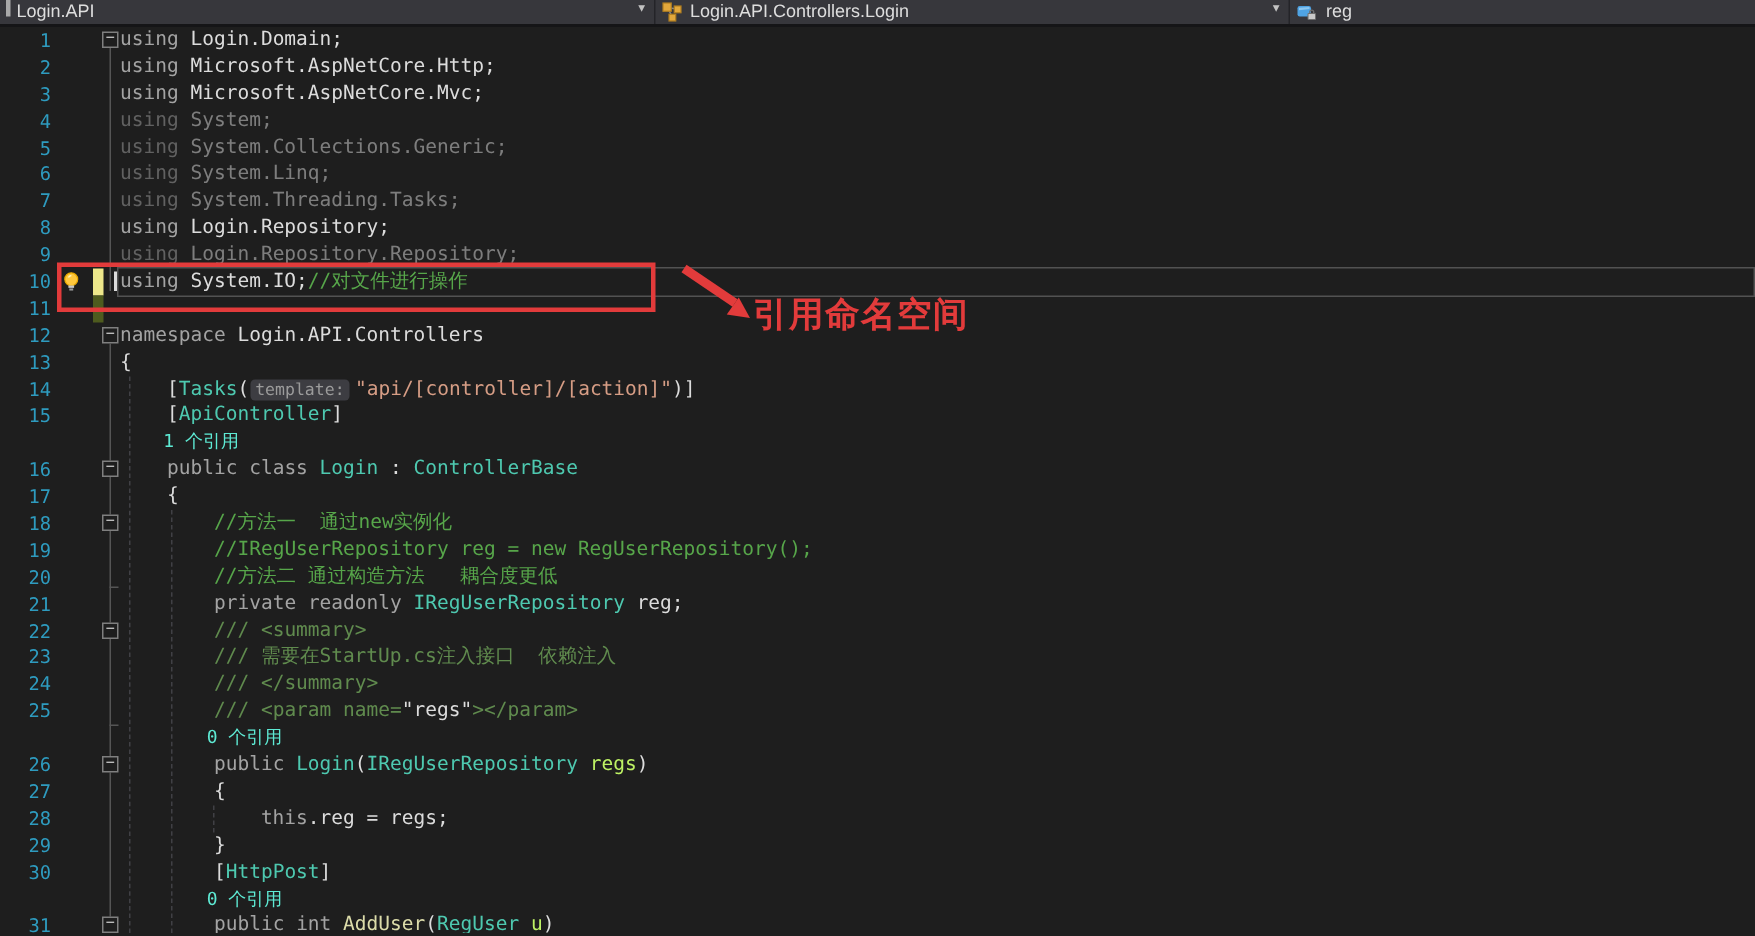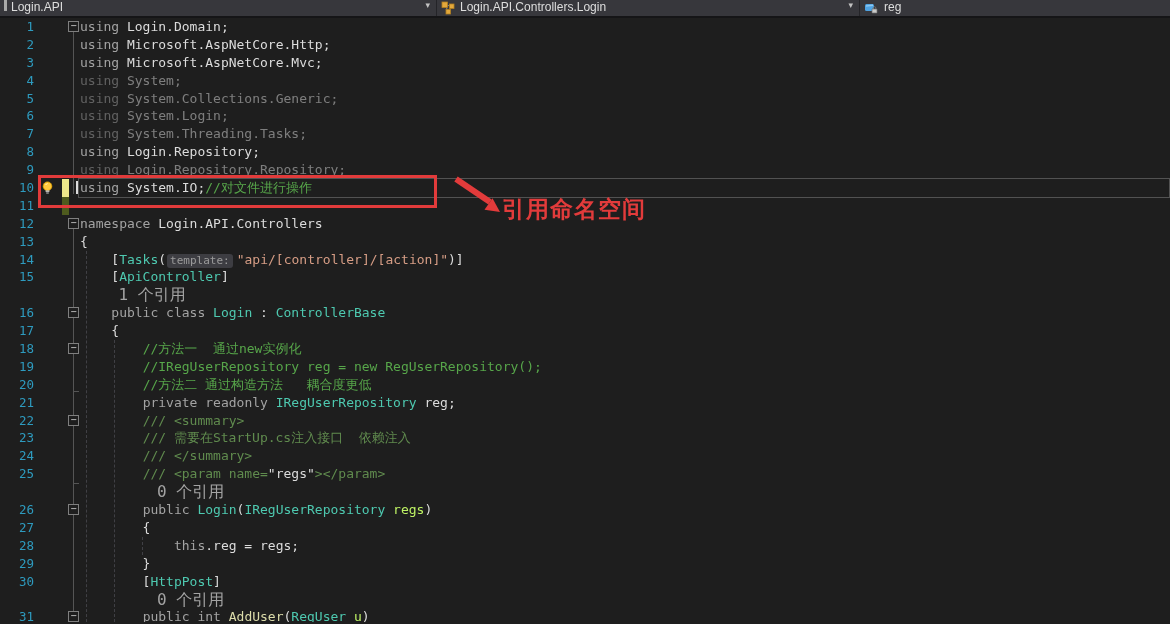--- a/index.html
+++ b/index.html
@@ -24,21 +24,21 @@
 
   .row { position:relative; height:17.9px; line-height:17.9px; font-size:13px; white-space:pre; }
   .ln  { position:absolute; left:0; top:0; width:34px; text-align:right;
          color:#2E9BBF; font-size:12.5px; }
   .code{ position:absolute; left:80px; top:0; color:#DCDCDC; }
   .faded .code { opacity:.5; }
 
   .tk-kw{color:#a3a3a3} .tk-pl{color:#DCDCDC} .tk-ty{color:#4EC9B0}
   .tk-me{color:#DCDCAA} .tk-st{color:#D69D85} .tk-cm{color:#57A64A}
   .tk-dc{color:#608B4E} .tk-pr{color:#bef264}
-  .tk-lens{color:#a3a3a3; font-size:16px;text-align:center;}
+  .tk-lens{color:#5eead4; font-size:12px;text-align:center;}
   .tk-hint{ background:#3D3D42; color:#9B9B9B; font-size:11px; border-radius:3px;
             padding:0 3px 1px 3px; margin:0 4px 0 1px; }
 
   .fold { position:absolute; left:68px; top:3px; width:11px; height:11px;
           border:1px solid #7F7F7F; background:#1E1E1E; color:#C8C8C8;
           font-size:10px; line-height:8px; text-align:center; z-index:4; }
   .chbar{ position:absolute; left:62px; top:0; width:7px; height:100%; z-index:3; }
   .chbar.unsaved{ background:#EDE78A; }
   .chbar.saved  { background:#4E5B1E; }
   .bulbwrap { position:absolute; left:41px; top:2px; z-index:3; }
@@ -106,21 +106,21 @@
   <div class="guide" style="left:142px; top:519px; height:18px;"></div>
 
   <div class="curline"></div>
 
   <div id="code-rows">
       <div class="row"><span class="ln">1</span><span class="fold">−</span><span class="code"><span class="tk-kw">using</span><span class="tk-pl"> Login.Domain;</span></span></div>
       <div class="row"><span class="ln">2</span><span class="code"><span class="tk-kw">using</span><span class="tk-pl"> Microsoft.AspNetCore.Http;</span></span></div>
       <div class="row"><span class="ln">3</span><span class="code"><span class="tk-kw">using</span><span class="tk-pl"> Microsoft.AspNetCore.Mvc;</span></span></div>
       <div class="row faded"><span class="ln">4</span><span class="code"><span class="tk-kw">using</span><span class="tk-pl"> System;</span></span></div>
       <div class="row faded"><span class="ln">5</span><span class="code"><span class="tk-kw">using</span><span class="tk-pl"> System.Collections.Generic;</span></span></div>
-      <div class="row faded"><span class="ln">6</span><span class="code"><span class="tk-kw">using</span><span class="tk-pl"> System.Login;</span></span></div>
+      <div class="row faded"><span class="ln">6</span><span class="code"><span class="tk-kw">using</span><span class="tk-pl"> System.Linq;</span></span></div>
       <div class="row faded"><span class="ln">7</span><span class="code"><span class="tk-kw">using</span><span class="tk-pl"> System.Threading.Tasks;</span></span></div>
       <div class="row"><span class="ln">8</span><span class="code"><span class="tk-kw">using</span><span class="tk-pl"> Login.Repository;</span></span></div>
       <div class="row faded"><span class="ln">9</span><span class="code"><span class="tk-kw">using</span><span class="tk-pl"> Login.Repository.Repository;</span></span></div>
       <div class="row"><span class="ln">10</span><span class="chbar unsaved"></span><span class="bulbwrap"><svg width="13" height="14" viewBox="0 0 13 14">
             <circle cx="6.5" cy="5.2" r="4.3" fill="#FFC83D" stroke="#E8A800" stroke-width="0.8"></circle>
             <path d="M4.6 4 a2.4 2.4 0 0 1 2 -1.4" stroke="#FFF3C0" stroke-width="1" fill="none"></path>
             <rect x="4.6" y="9.3" width="3.8" height="1.6" fill="#C8C8C8"></rect>
             <rect x="5.2" y="11.3" width="2.6" height="1.4" fill="#9A9A9A"></rect>
           </svg></span><span class="code"><span class="tk-kw">using</span><span class="tk-pl"> System.IO;</span><span class="tk-cm">//对文件进行操作</span><span class="caret"></span></span></div>
       <div class="row"><span class="ln">11</span><span class="chbar saved"></span><span class="code"></span></div>

